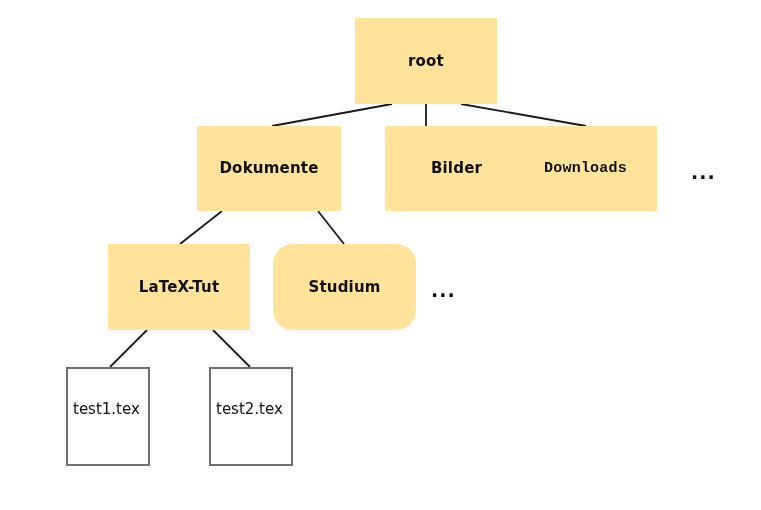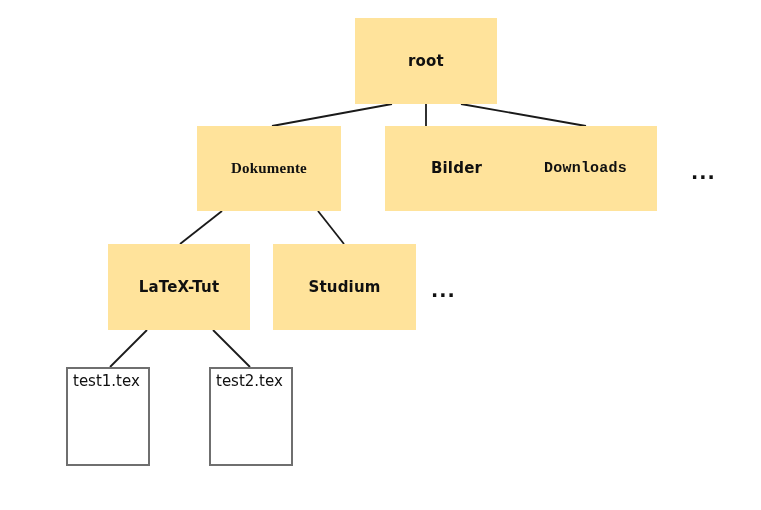--- a/index.html
+++ b/index.html
@@ -56,20 +56,21 @@
     justify-content: flex-start;
     padding: 4px 5px 0 5px;
   }
   .node.file .node-label {
     font-weight: normal;
     font-size: 15px;
     color: #101010;
     line-height: 1.15;
     text-align: center;
     white-space: nowrap;
+    margin-top: 28px;
   }
   .ellipsis {
     position: absolute;
     font-size: 19px;
     font-weight: bold;
     color: #101010;
     line-height: 1;
     letter-spacing: 1px;
     white-space: nowrap;
   }
@@ -88,33 +89,33 @@
         <line x1="318" y1="211" x2="344" y2="244" stroke="#1a1a1a"></line>
         <line x1="147" y1="330" x2="110" y2="367" stroke="#1a1a1a"></line>
         <line x1="213" y1="330" x2="250" y2="367" stroke="#1a1a1a"></line>
       </g>
   </svg>
 
   <div id="nodes-layer">
       <div class="node folder" style="left: 355px; top: 18px; width: 142px; height: 86px;">
         <span class="node-label">root</span>
       </div>
-      <div class="node folder" style="left: 197px; top: 126px; width: 144px; height: 85px; font-family: Liberation Serif, serif;">
+      <div class="node folder" style="left: 197px; top: 126px; width: 144px; height: 85px;">
         <span class="node-label">Dokumente</span>
       </div>
       <div class="node folder" style="left: 354px; top: 126px; width: 143px; height: 85px; margin-left: 31px;">
         <span class="node-label">Bilder</span>
       </div>
       <div class="node folder" style="left: 514px; top: 126px; width: 143px; height: 85px; font-family: Liberation Mono, monospace;">
         <span class="node-label">Downloads</span>
       </div>
       <div class="node folder" style="left: 108px; top: 244px; width: 142px; height: 86px;">
         <span class="node-label">LaTeX-Tut</span>
       </div>
-      <div class="node folder" style="left: 273px; top: 244px; width: 143px; height: 86px;">
+      <div class="node folder" style="left: 273px; top: 244px; width: 143px; height: 86px; border-radius: 20px;">
         <span class="node-label">Studium</span>
       </div>
       <div class="node file" style="left: 66px; top: 367px; width: 84px; height: 99px;">
         <span class="node-label">test1.tex</span>
       </div>
       <div class="node file" style="left: 209px; top: 367px; width: 84px; height: 99px;">
         <span class="node-label">test2.tex</span>
       </div>
     </div>
   <div id="ellipsis-layer">

